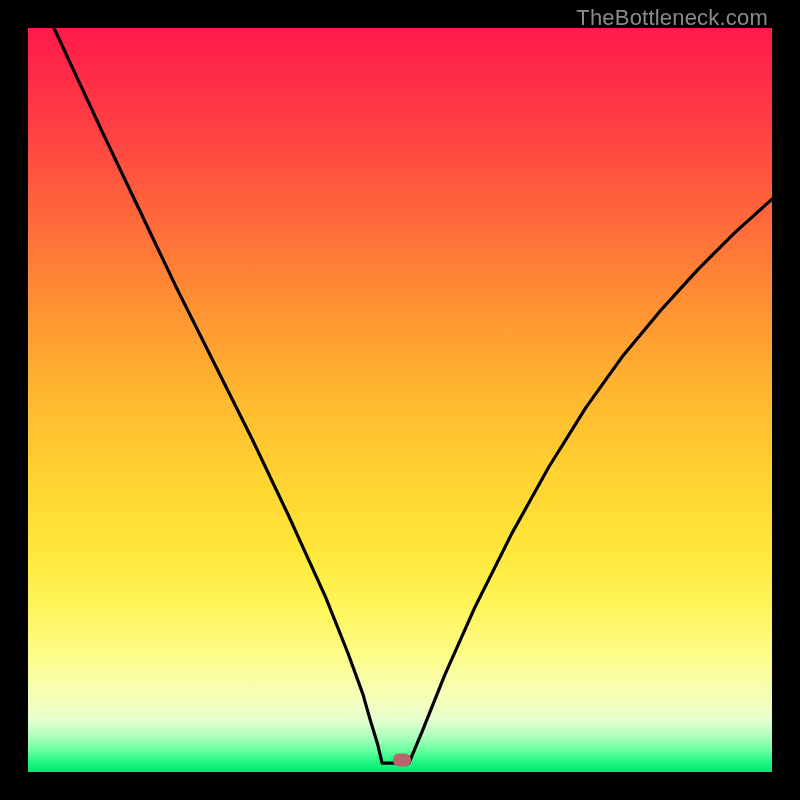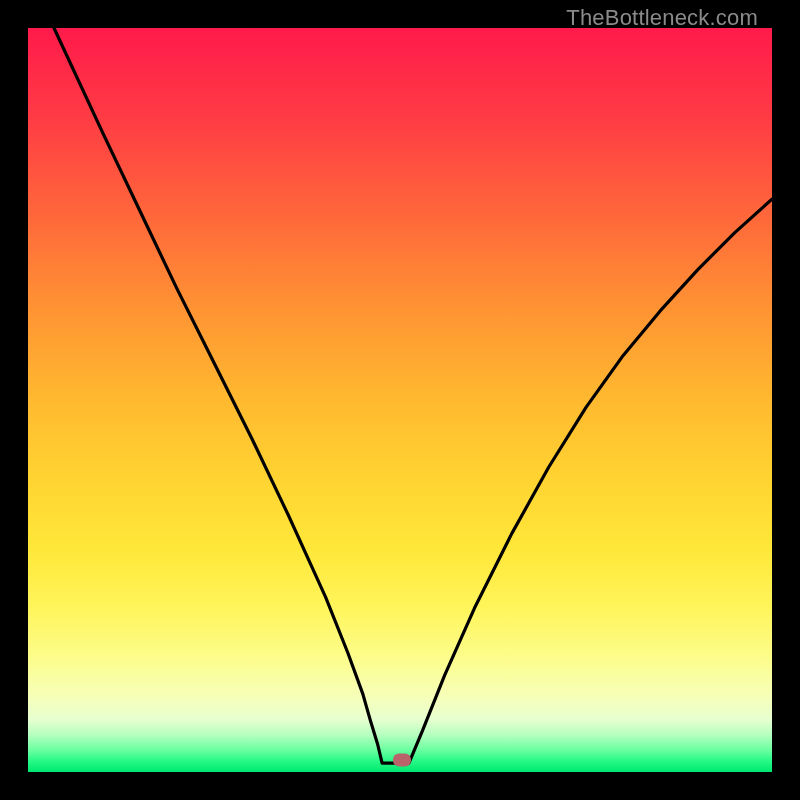--- a/index.html
+++ b/index.html
@@ -40,21 +40,21 @@
       #e6ffcf 93%,
       #b5ffbf 95%,
       #6dffa1 97%,
       #27f986 98.5%,
       #00e86f 100%
     );
   }
   .watermark {
     position: absolute;
     top: 5px;
-    right: 42px;
+    right: 32px;
     color: #8a8a8a;
     font-size: 22px;
     font-weight: 500;
     letter-spacing: 0.2px;
     user-select: none;
   }
   svg.curve {
     position: absolute;
     top: 0;
     left: 0;

